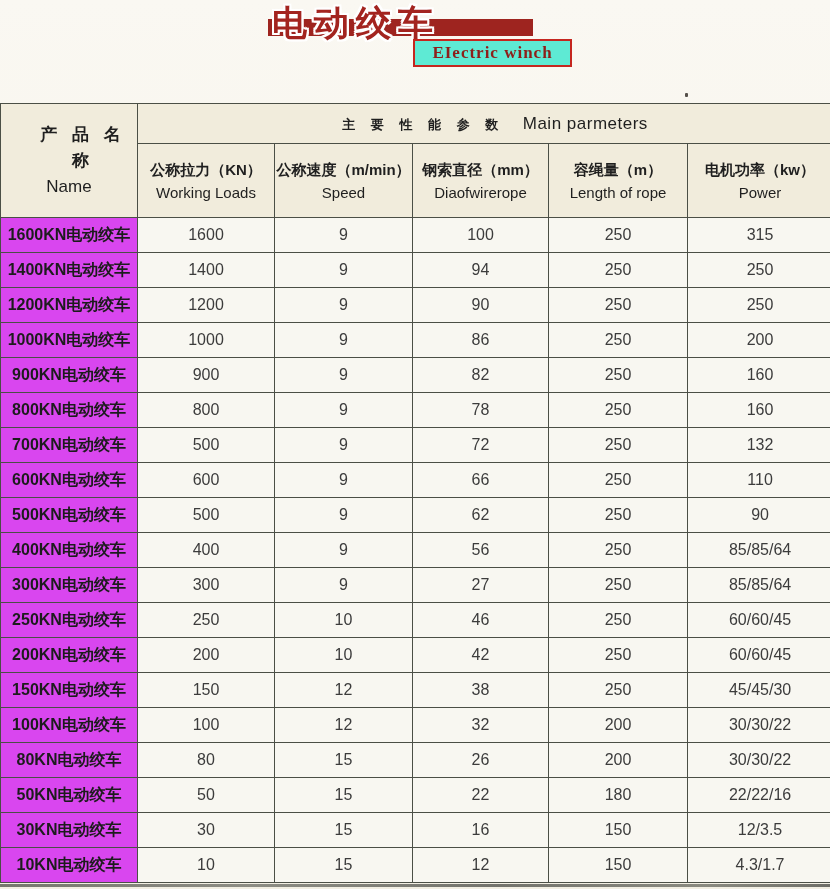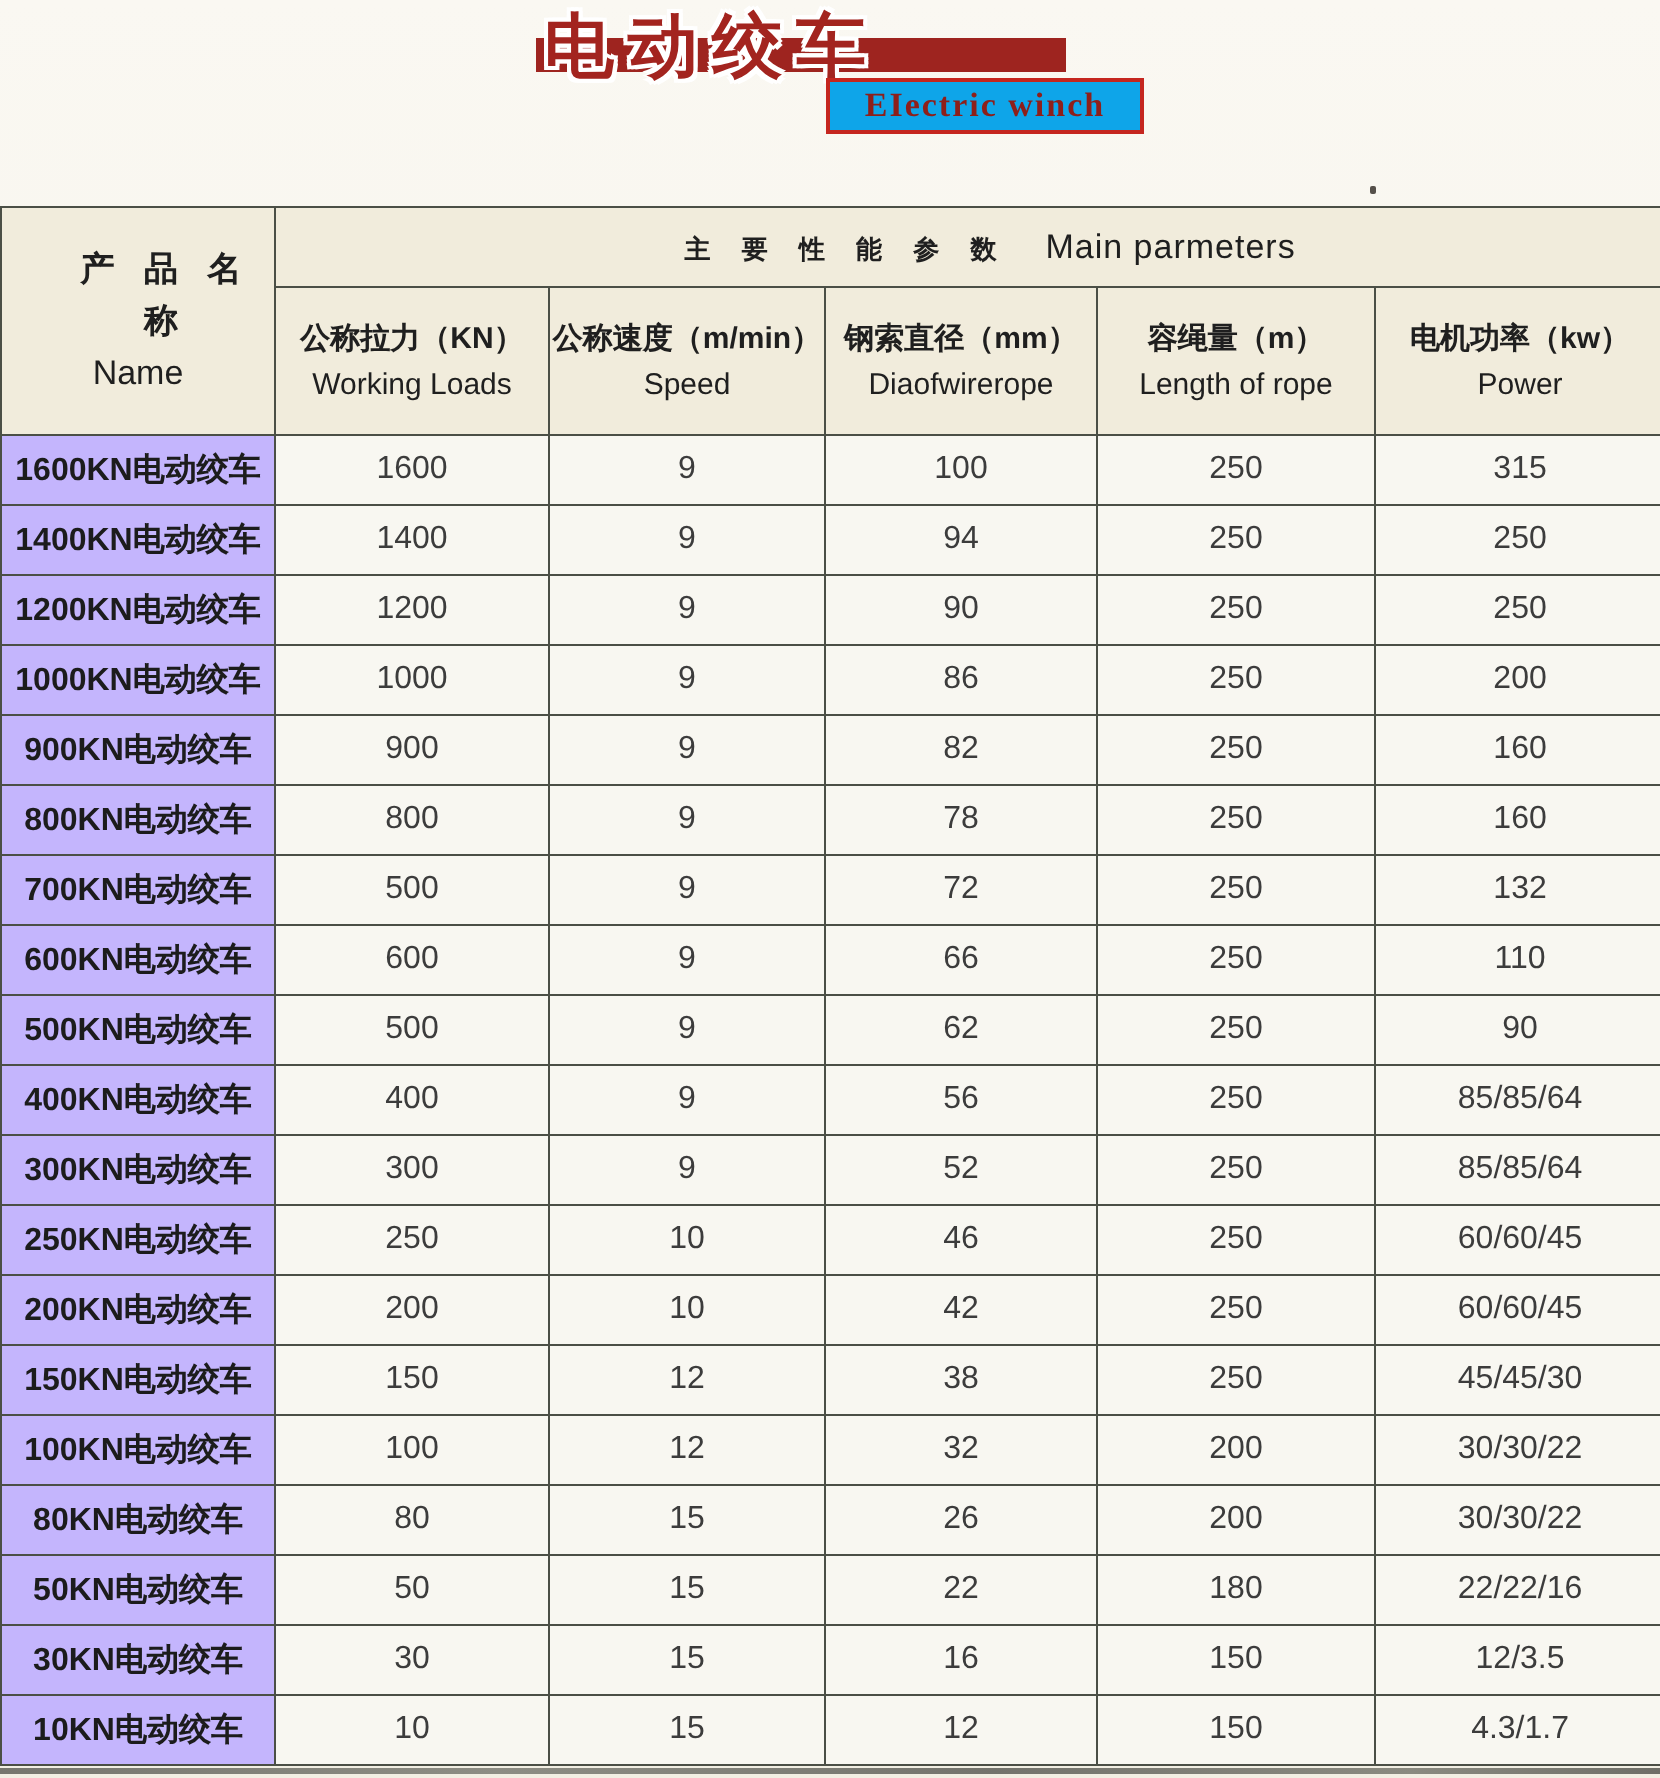--- a/index.html
+++ b/index.html
@@ -32,21 +32,21 @@
       -2px -2px 0 #ffffff, 2px -2px 0 #ffffff,
       -2px  2px 0 #ffffff, 2px  2px 0 #ffffff,
        0   -2px 0 #ffffff, 0    2px 0 #ffffff,
       -2px  0   0 #ffffff, 2px  0   0 #ffffff;
     white-space: nowrap;
   }
   .title-en-box {
     position: absolute; left: 413px; top: 39px;
     width: 155px; height: 24px;
     border: 2px solid #c5261f;
-    background: #0ea5e9;
+    background: #5eead4;
     display: flex; align-items: center; justify-content: center;
     z-index: 3;
   }
   .title-en {
     font-family: "Liberation Serif", serif;
     font-weight: bold; font-size: 17px;
     color: #8e1f1a; letter-spacing: 1px;
     white-space: nowrap;
   }
   .scan-speck {
@@ -78,21 +78,21 @@
   th.col-head .cn { font-weight: bold; font-size: 15px; line-height: 23px; }
   th.col-head .en { font-size: 15px; line-height: 23px; }
 
   tbody tr { height: 35px; }
   tbody td {
     background: #f8f7f1;
     font-size: 16px;
     color: #3c3c3c;
   }
   tbody td.name-cell {
-    background: #c4b5fd;
+    background: #d946ef;
     font-weight: bold;
     font-size: 16px;
     color: #1c1c1c;
   }
 
   
   .bottom-line {
     position: absolute; left: 0; top: 884px;
     width: 830px; height: 3px;
     background: linear-gradient(90deg, #76766e 0%, #8d8d84 30%, #73736c 60%, #8a8a80 85%, #6e6e67 100%);
@@ -231,21 +231,21 @@
         <td class="val-cell">400</td>
         <td class="val-cell">9</td>
         <td class="val-cell">56</td>
         <td class="val-cell">250</td>
         <td class="val-cell">85/85/64</td>
       </tr>
       <tr>
         <td class="name-cell">300KN电动绞车</td>
         <td class="val-cell">300</td>
         <td class="val-cell">9</td>
-        <td class="val-cell">52</td>
+        <td class="val-cell">27</td>
         <td class="val-cell">250</td>
         <td class="val-cell">85/85/64</td>
       </tr>
       <tr>
         <td class="name-cell">250KN电动绞车</td>
         <td class="val-cell">250</td>
         <td class="val-cell">10</td>
         <td class="val-cell">46</td>
         <td class="val-cell">250</td>
         <td class="val-cell">60/60/45</td>

